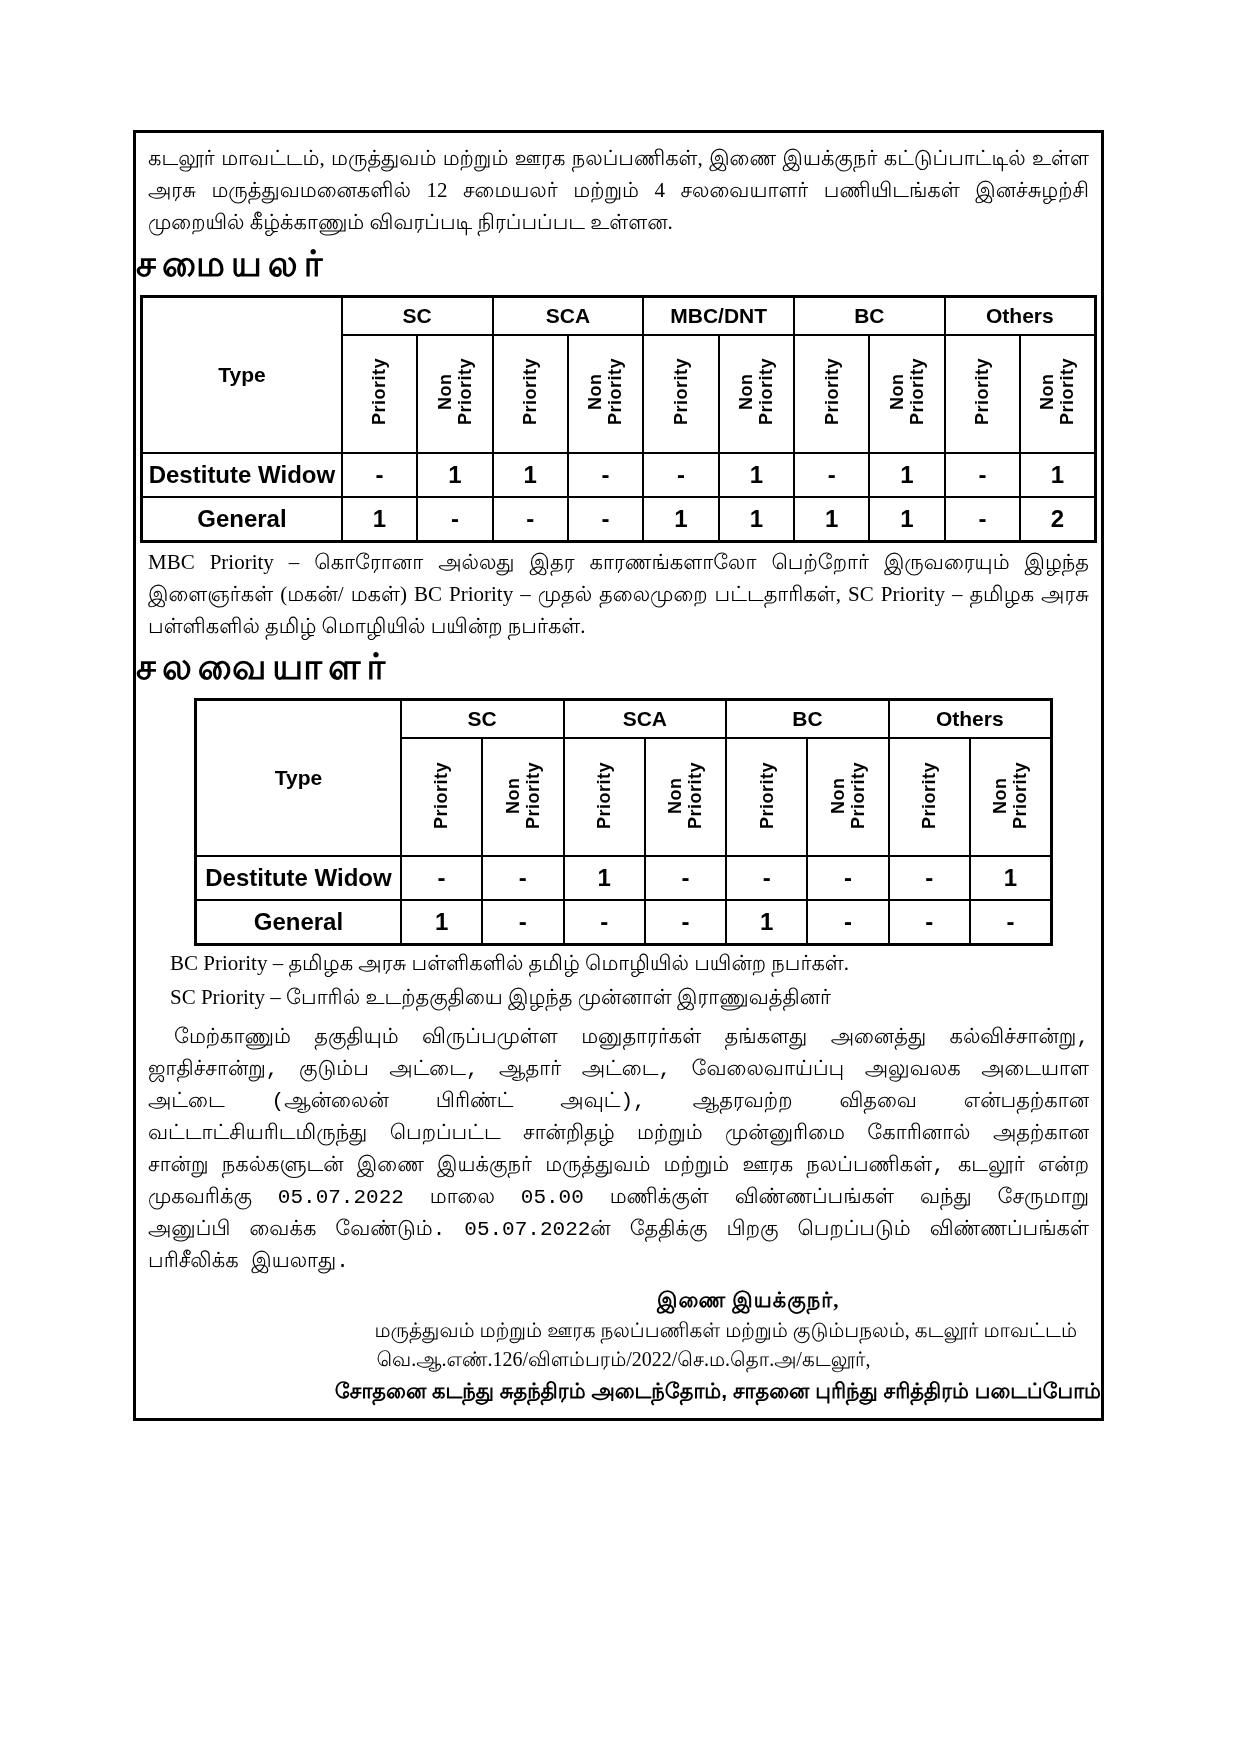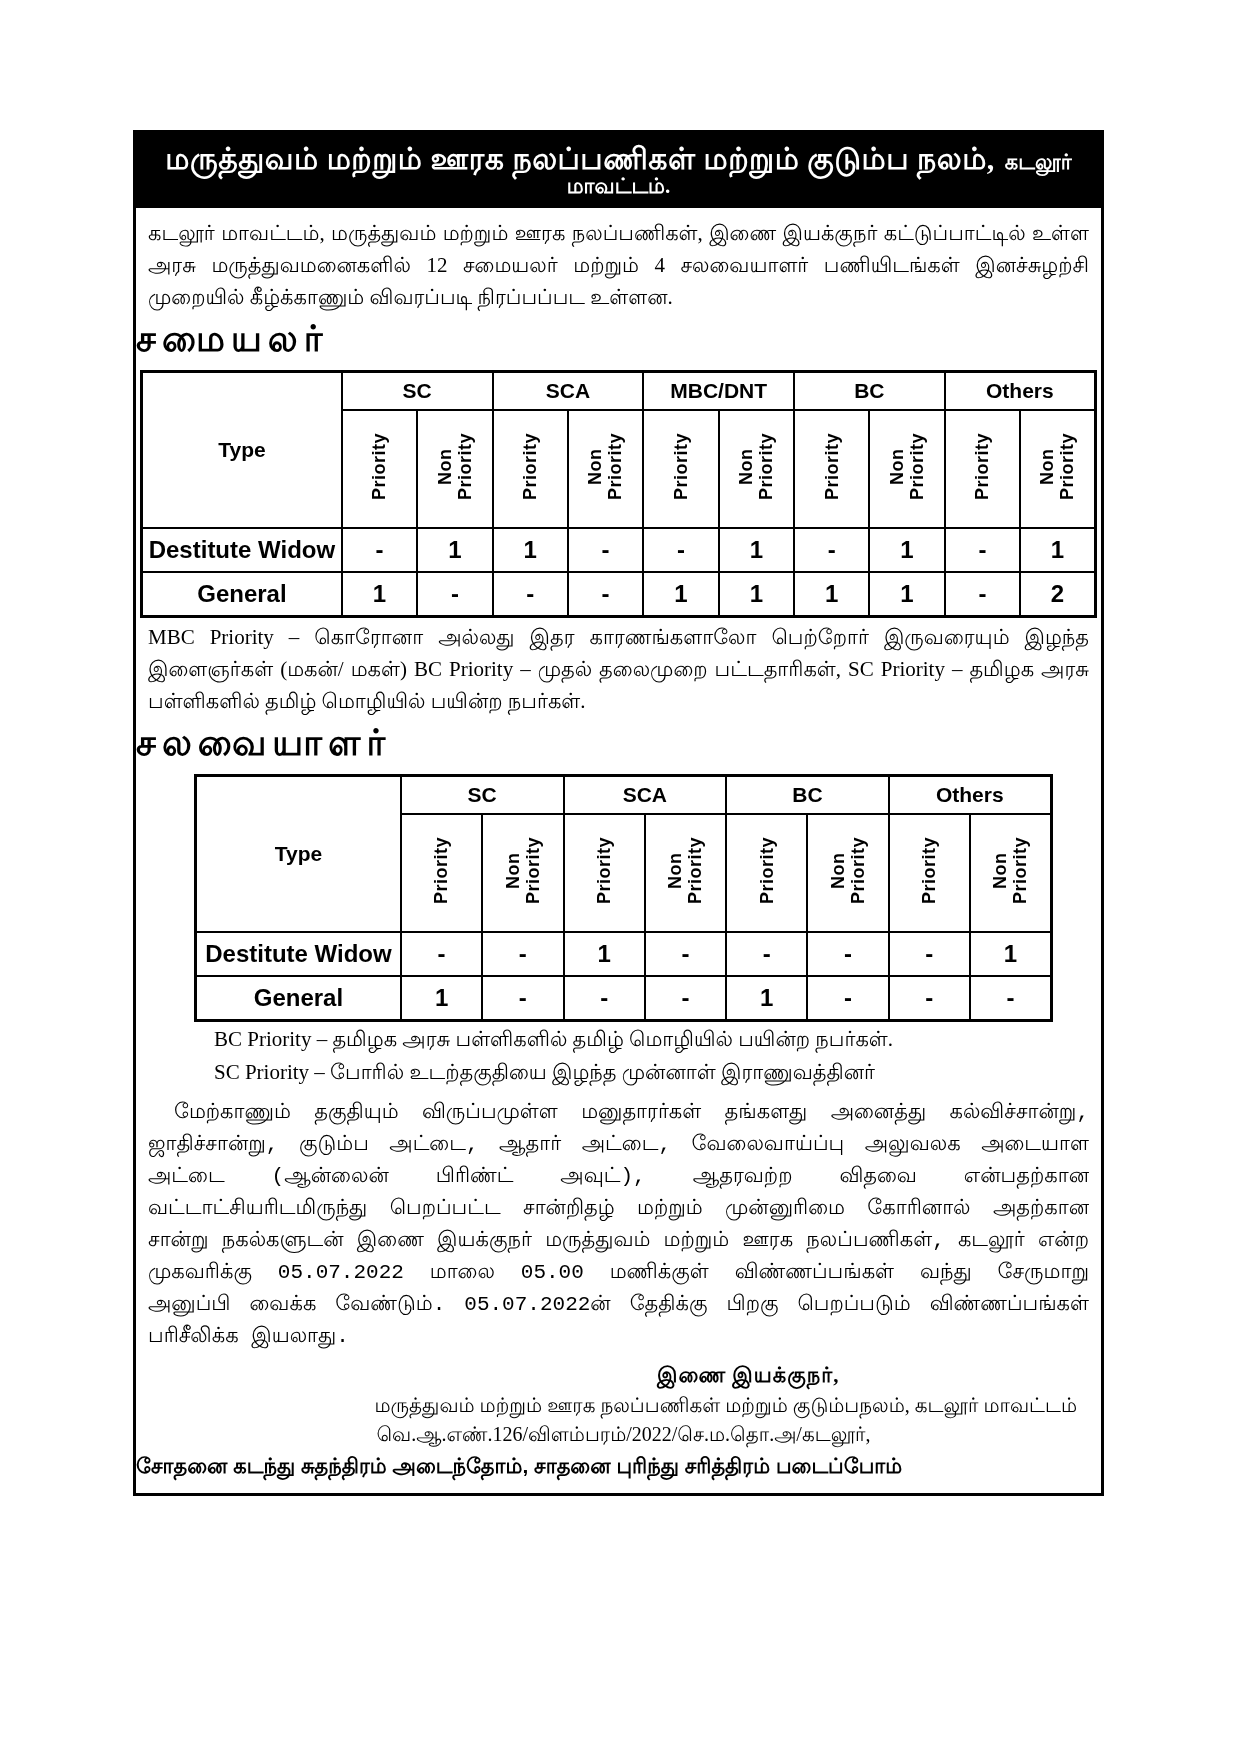--- a/index.html
+++ b/index.html
@@ -40,42 +40,38 @@
   .type-cell { font-size:21px; }
   .vcell { height:112px; }
   .vtext {
     display:inline-block; writing-mode:vertical-rl; transform:rotate(180deg);
     font-weight:bold; font-size:18px; line-height:1.12; white-space:pre-line;
     letter-spacing:0.5px;
   }
   .data-row td { font-size:24px; height:38px; }
   .row-label { font-size:20px; }
   .note { padding:4px 12px 0 12px; }
-  .pri-line { padding:2px 12px 0 78px; font-size:21px; margin:0; }
+  .pri-line { padding:2px 12px 0 34px; font-size:21px; margin:0; }
   .apply { text-indent:26px;font-family:Liberation Mono, monospace; }
   .sig-title {
     font-weight:bold; font-size:21px; padding:10px 12px 2px 54%; letter-spacing:1px;
   }
   .sig-dept { text-align:right; font-size:20px; padding:2px 24px 0 0; }
   .ref-line { text-align:center; font-size:20px; padding:4px 0 0 10px; }
   .motto {
-    text-align:left; font-weight:bold; font-size:21px; padding:6px 0 12px 0;
+    text-align:right; font-weight:bold; font-size:21px; padding:6px 0 12px 0;
     font-family:"Liberation Sans", sans-serif;
   }
 </style>
 </head>
 <body>
 
 <div class="sheet">
   <div class="frame">
 
-    <div class="banner">
-      <span class="banner-title">மருத்துவம் மற்றும் ஊரக நலப்பணிகள் மற்றும் குடும்ப நலம்,</span>
-      <span class="banner-district">கடலூர் மாவட்டம்.</span>
-    </div>
 
     <p class="para intro">கடலூர் மாவட்டம், மருத்துவம் மற்றும் ஊரக நலப்பணிகள், இணை இயக்குநர் கட்டுப்பாட்டில் உள்ள அரசு மருத்துவமனைகளில் 12 சமையலர் மற்றும் 4 சலவையாளர் பணியிடங்கள் இனச்சுழற்சி முறையில் கீழ்க்காணும் விவரப்படி நிரப்பப்பட உள்ளன.</p>
 
     <div class="big-heading">சமையலர்</div>
 
     <table class="vac t1">
       <colgroup>
         <col style="width:21%">
         <col style="width:7.9%">
           <col style="width:7.9%">

